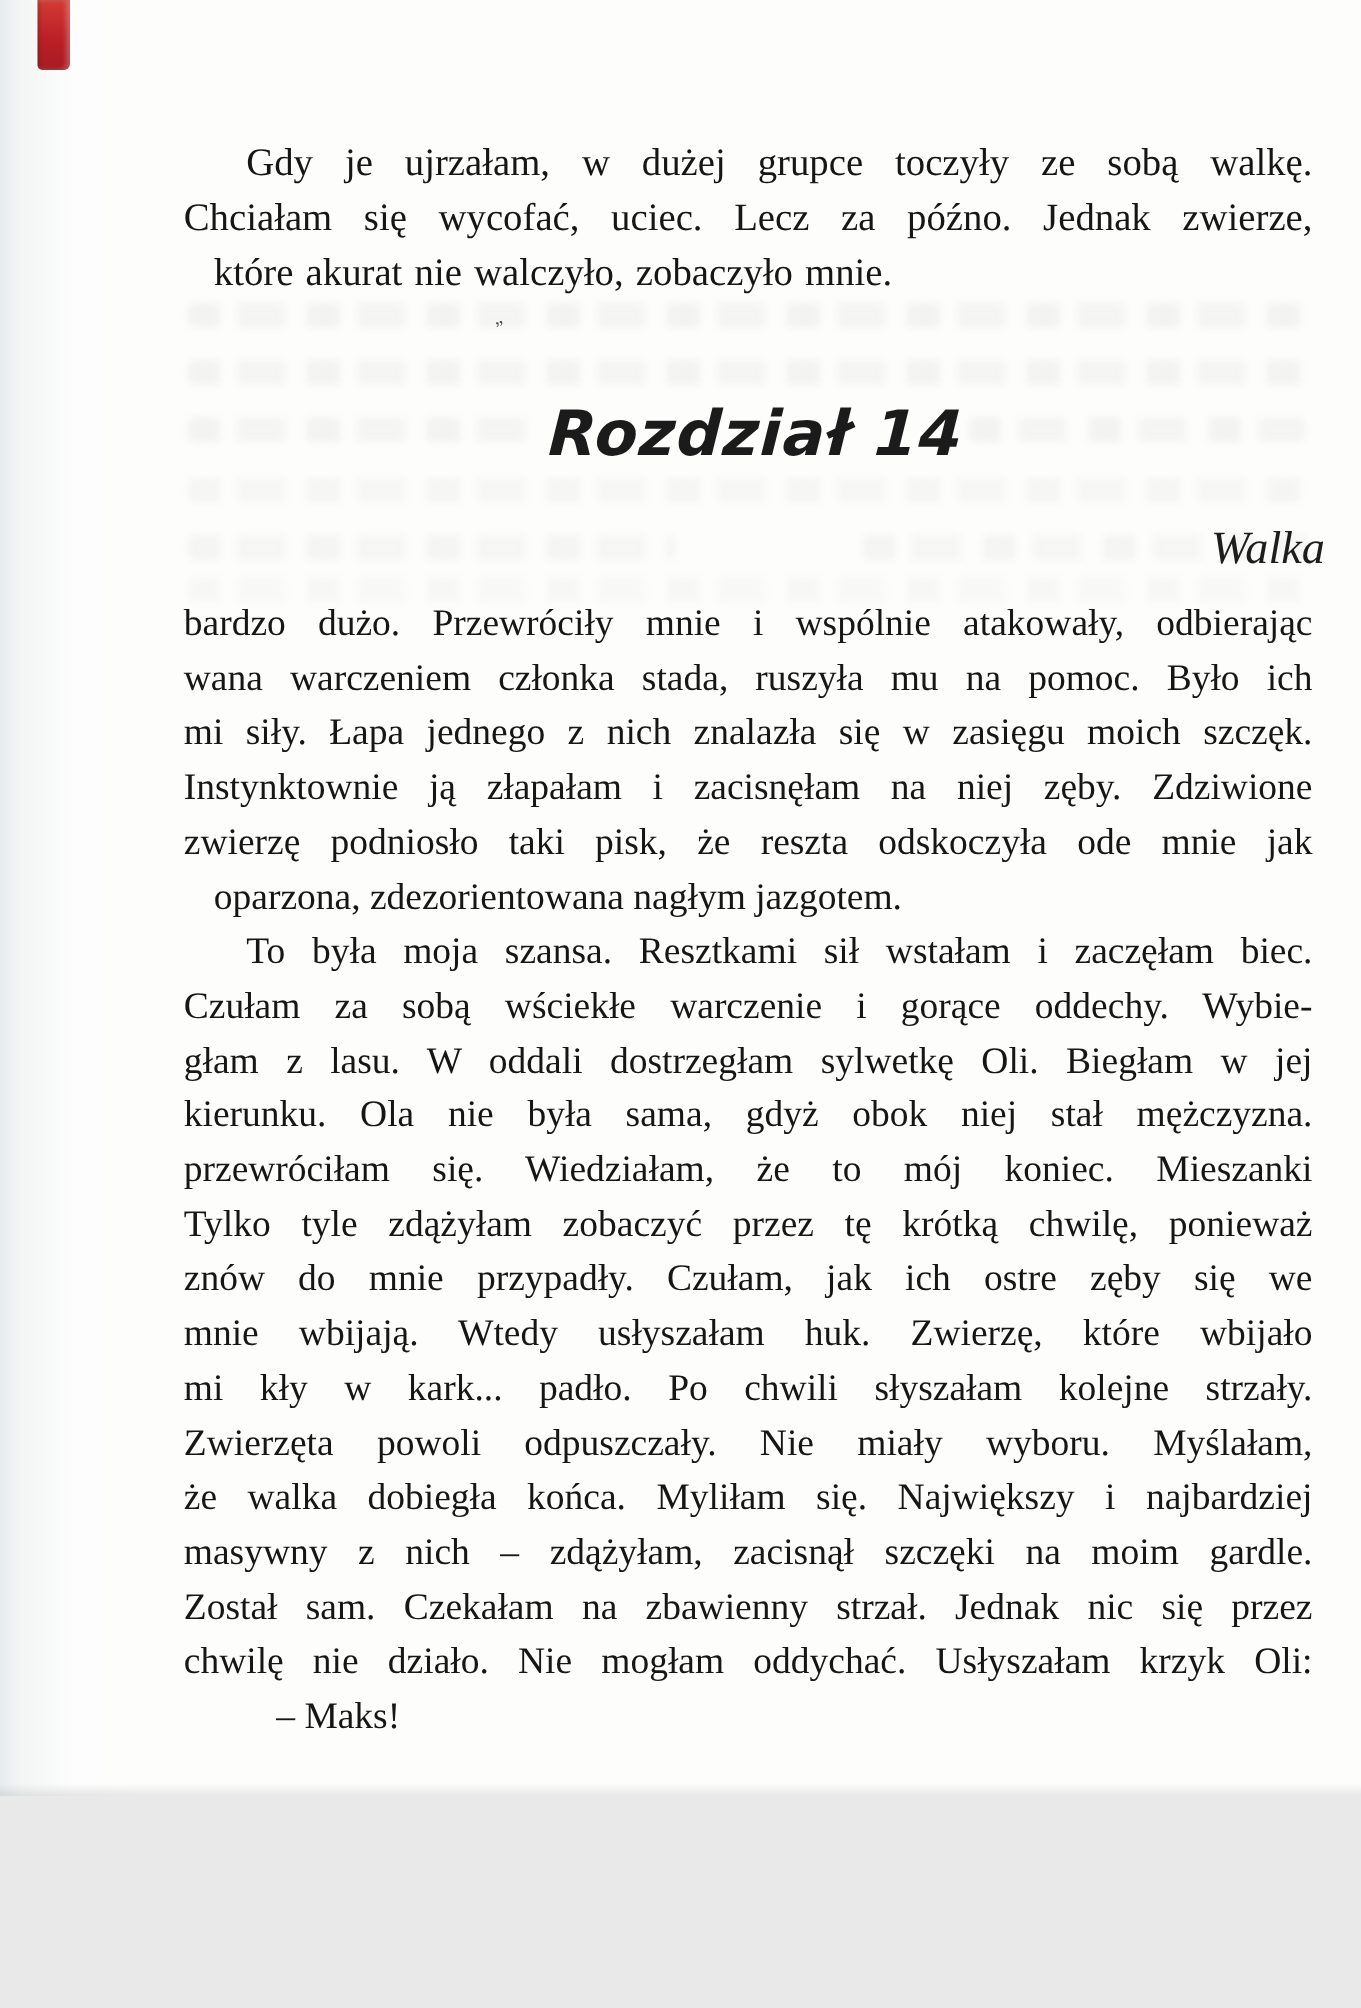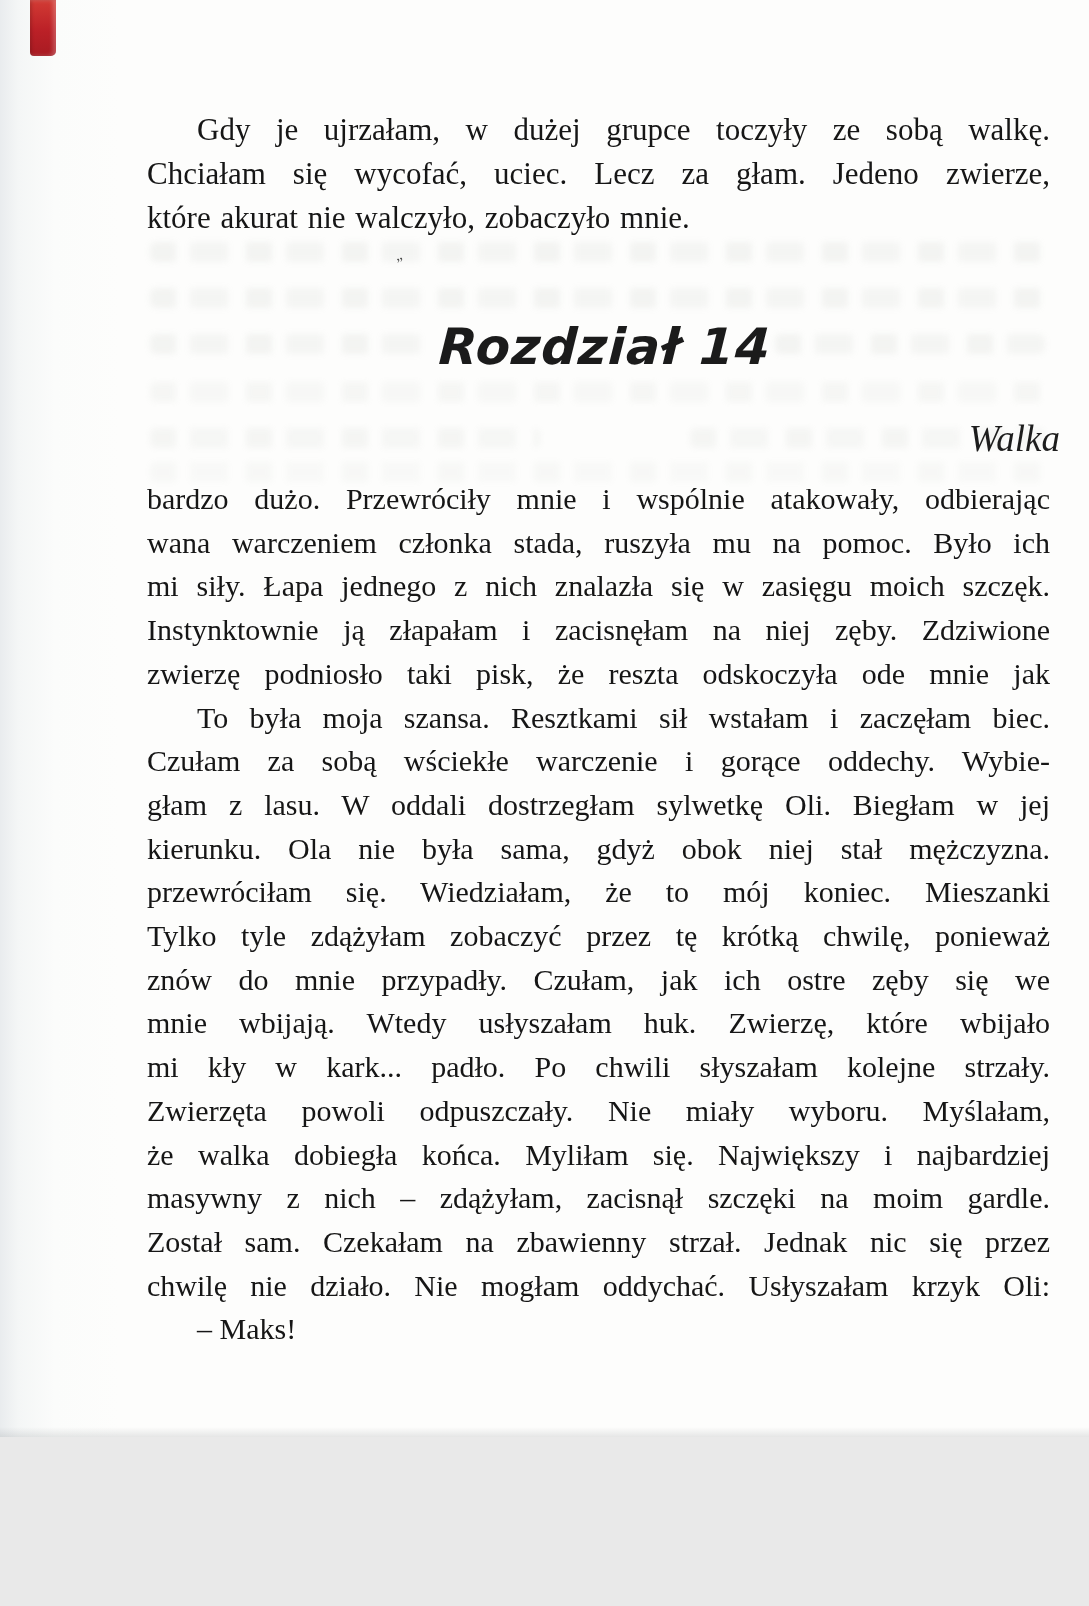--- a/index.html
+++ b/index.html
@@ -33,21 +33,21 @@
     filter:blur(3px);
     opacity:.55;
     pointer-events:none;
   }
   .para{position:absolute;left:147px;width:903px;}
   .line{
     text-align:justify;
     text-align-last:justify;
     white-space:nowrap;
   }
-  .line.left{text-align-last:left;}
+  .line.left{text-align-last:left;margin-left:24px;}
   .line.indent{padding-left:50px;}
   #intro{top:108px;font-size:31px;line-height:44px;word-spacing:2px;}
   #bodytext{top:477px;font-size:30px;line-height:43.7px;}
   .chapter-title{
     position:absolute;left:150px;width:910px;top:316px;
     text-align:center;
     font-family:"DejaVu Sans", sans-serif;
     font-weight:700;font-style:italic;
     font-size:50px;line-height:62px;
     letter-spacing:1px;
@@ -85,35 +85,36 @@
   <div class="ghost" style="left:150px;top:288px;width:895px;"></div>
   <div class="ghost" style="left:150px;top:334px;width:280px;"></div>
   <div class="ghost" style="left:775px;top:334px;width:270px;"></div>
   <div class="ghost" style="left:150px;top:382px;width:895px;opacity:.4;"></div>
   <div class="ghost" style="left:150px;top:428px;width:390px;opacity:.45;"></div>
   <div class="ghost" style="left:690px;top:428px;width:355px;opacity:.45;"></div>
   <div class="ghost" style="left:150px;top:462px;width:895px;opacity:.3;"></div>
 
   <div id="intro" class="para">
       <div class="line indent">Gdy je ujrzałam, w dużej grupce toczyły ze sobą walkę.</div>
-      <div class="line">Chciałam się wycofać, uciec. Lecz za głam. Jedeno zwierze,</div>
+      <div class="line">Chciałam się wycofać, uciec. Lecz za późno. Jednak zwierze,</div>
       <div class="line left">które akurat nie walczyło, zobaczyło mnie.</div>
     </div>
 
   <span class="ink-speck">„</span>
 
   <div class="chapter-title">Rozdział 14</div>
   <div class="chapter-subtitle">Walka</div>
 
   <div id="bodytext" class="para">
       <div class="line">bardzo dużo. Przewróciły mnie i wspólnie atakowały, odbierając</div>
       <div class="line">wana warczeniem członka stada, ruszyła mu na pomoc. Było ich</div>
       <div class="line">mi siły. Łapa jednego z nich znalazła się w zasięgu moich szczęk.</div>
       <div class="line">Instynktownie ją złapałam i zacisnęłam na niej zęby. Zdziwione</div>
       <div class="line">zwierzę podniosło taki pisk, że reszta odskoczyła ode mnie jak</div>
+      <div class="line left">oparzona, zdezorientowana nagłym jazgotem.</div>
       <div class="line indent">To była moja szansa. Resztkami sił wstałam i zaczęłam biec.</div>
       <div class="line">Czułam za sobą wściekłe warczenie i gorące oddechy. Wybie-</div>
       <div class="line">głam z lasu. W oddali dostrzegłam sylwetkę Oli. Biegłam w jej</div>
       <div class="line">kierunku. Ola nie była sama, gdyż obok niej stał mężczyzna.</div>
       <div class="line">przewróciłam się. Wiedziałam, że to mój koniec. Mieszanki</div>
       <div class="line">Tylko tyle zdążyłam zobaczyć przez tę krótką chwilę, ponieważ</div>
       <div class="line">znów do mnie przypadły. Czułam, jak ich ostre zęby się we</div>
       <div class="line">mnie wbijają. Wtedy usłyszałam huk. Zwierzę, które wbijało</div>
       <div class="line">mi kły w kark... padło. Po chwili słyszałam kolejne strzały.</div>
       <div class="line">Zwierzęta powoli odpuszczały. Nie miały wyboru. Myślałam,</div>

